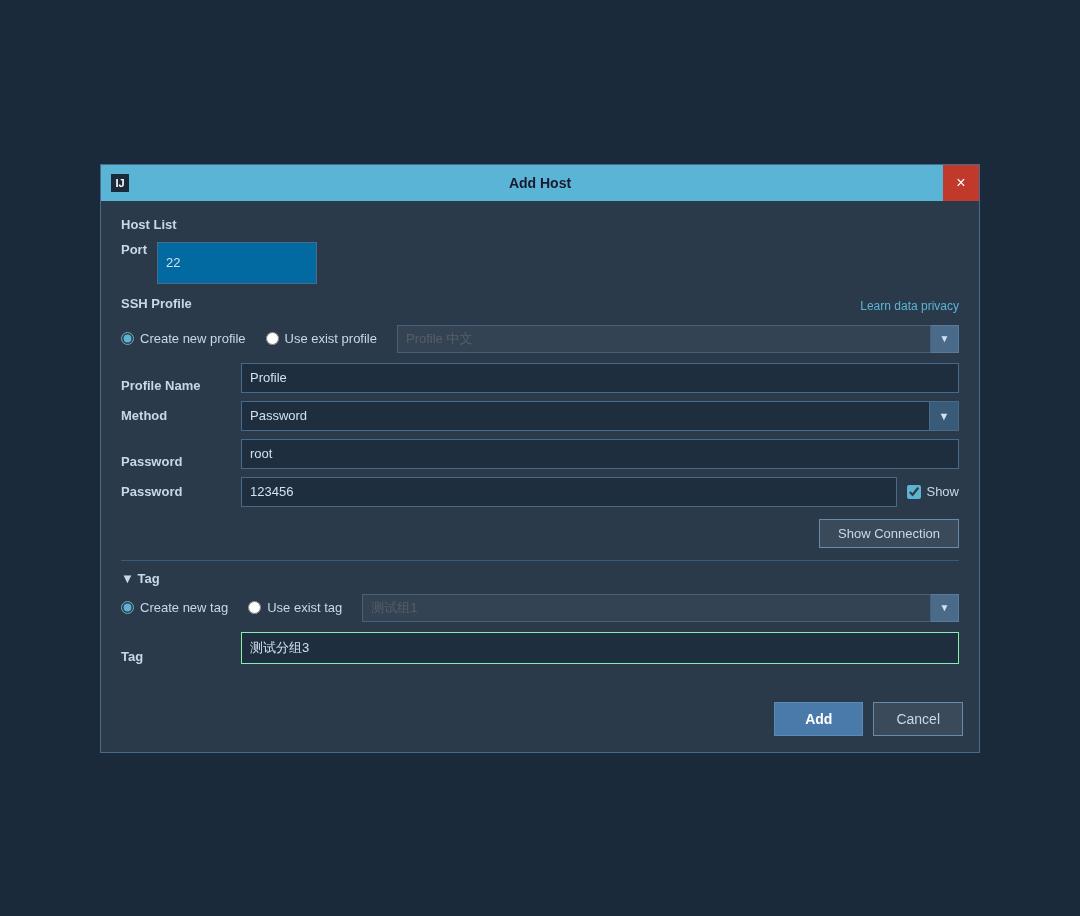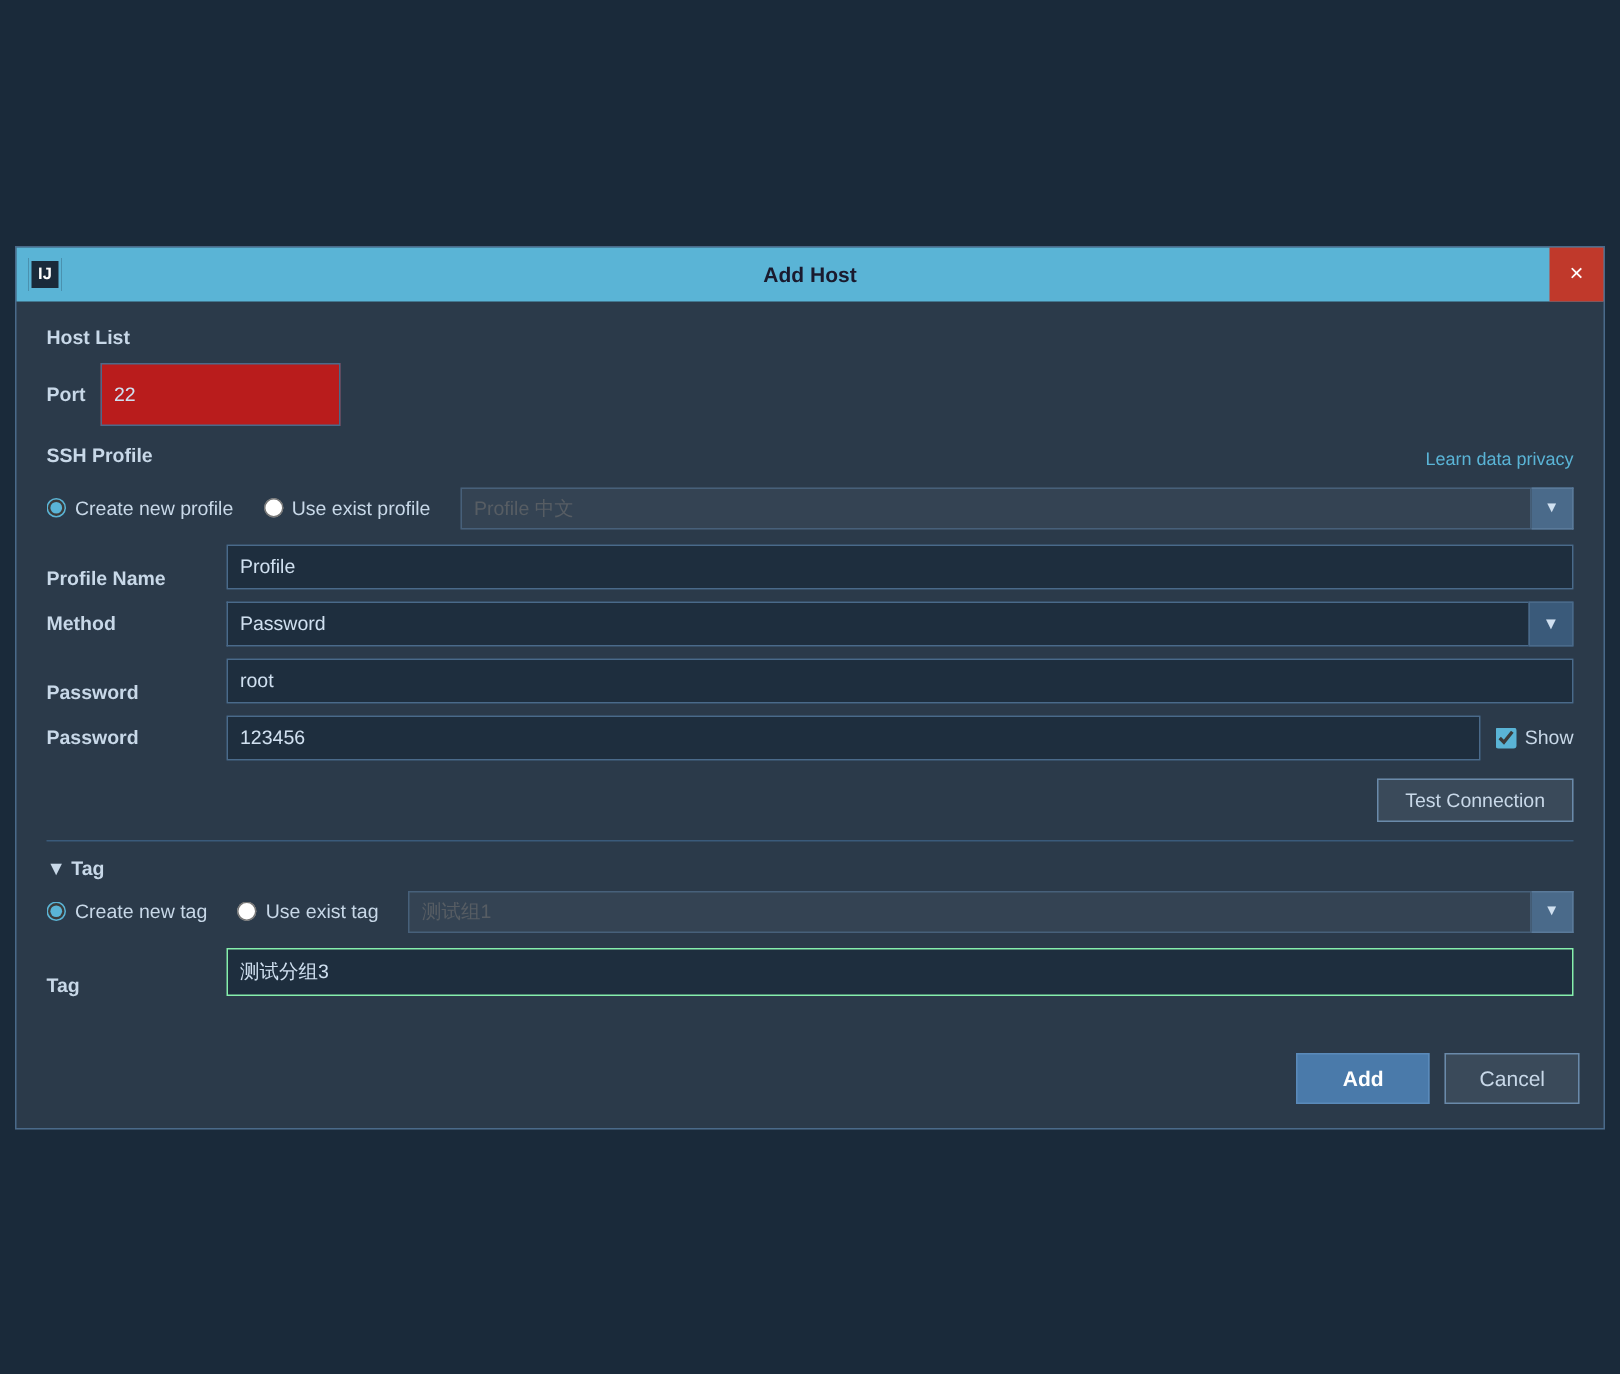--- a/index.html
+++ b/index.html
@@ -8,21 +8,21 @@
       background: #1a2a3a;
       display: flex;
       align-items: center;
       justify-content: center;
       width: 1080px;
       height: 916px;
       overflow: hidden;
     }
 
     .dialog {
-      width: 1060px;
+      width: 880px;
       background: #2b3a4a;
       border: 1px solid #4a6a8a;
       position: relative;
     }
 
     .title-bar {
       background: #5ab4d6;
       display: flex;
       align-items: center;
       justify-content: center;
@@ -85,35 +85,35 @@
       border: 1px solid #4a6a8a;
       color: #d0e0f0;
       font-size: 13px;
       padding: 6px 8px;
       resize: none;
       outline: none;
     }
 
     .port-row {
       display: flex;
-      align-items: center;
+      align-items: flex-start;
       margin-top: 10px;
       margin-bottom: 12px;
     }
 
     .port-label {
       color: #c8d8e8;
       font-size: 13px;
       font-weight: 600;
       margin-right: 10px;
     }
 
     .port-input {
       width: 160px;
-      background: #b91c1c;
+      background: #0369a1;
       border: 1px solid #4a6a8a;
       color: #d0e0f0;
       font-size: 13px;
       padding: 20px 8px;
       outline: none;
       height: 26px;
     }
 
     .ssh-profile-header {
       display: flex;
@@ -437,21 +437,21 @@
         <input type="text" class="form-input" value="123456" style="">
       </div>
       <div class="show-checkbox-wrapper">
         <input type="checkbox" checked="" style="">
         <span class="show-label">Show</span>
       </div>
     </div>
 
     
     <div class="test-connection-row">
-      <button class="test-btn">Test Connection</button>
+      <button class="test-btn">Show Connection</button>
     </div>
 
     
     <div class="tag-section">
       <div class="tag-header">▼ Tag</div>
 
       <div class="radio-row">
         <label class="radio-item">
           <input type="radio" name="tag-choice" checked="" style="">
           <span class="radio-label">Create new tag</span>

